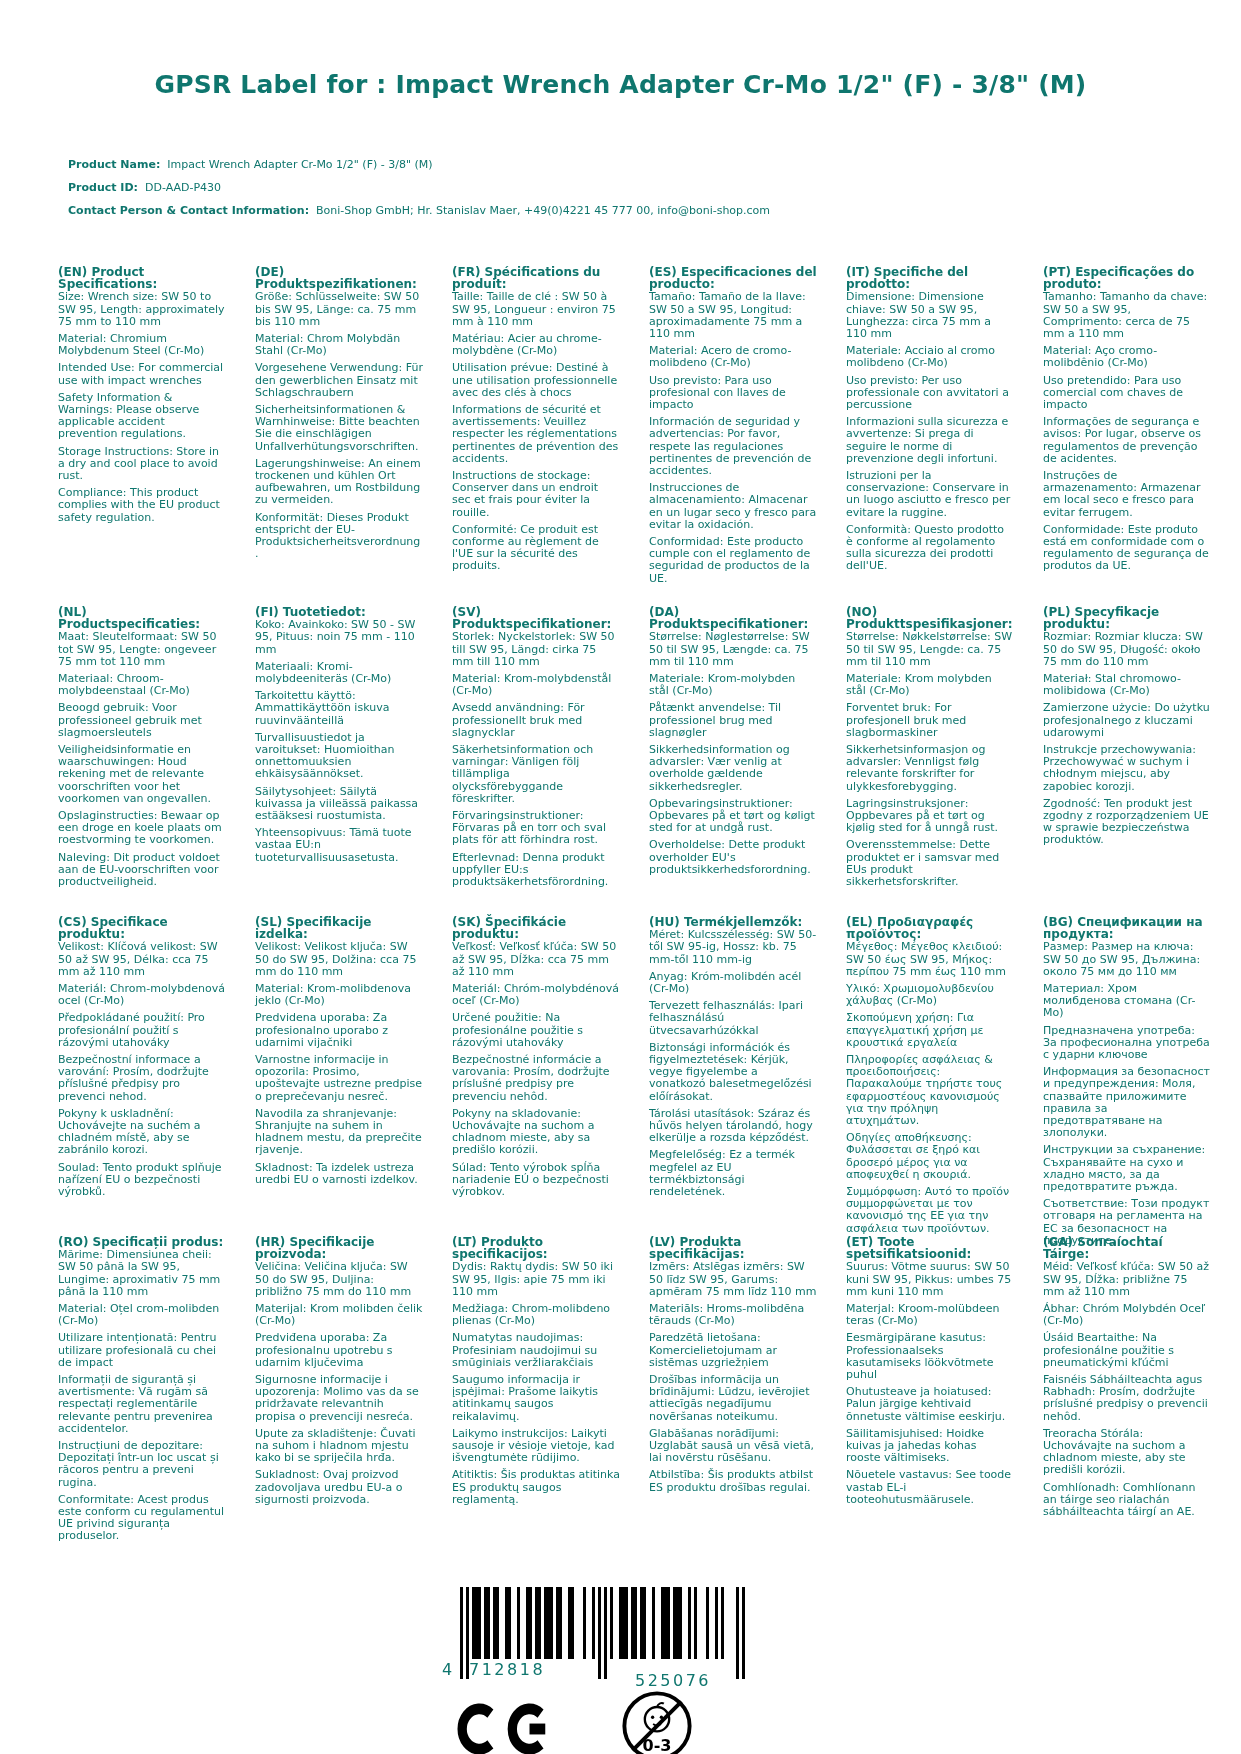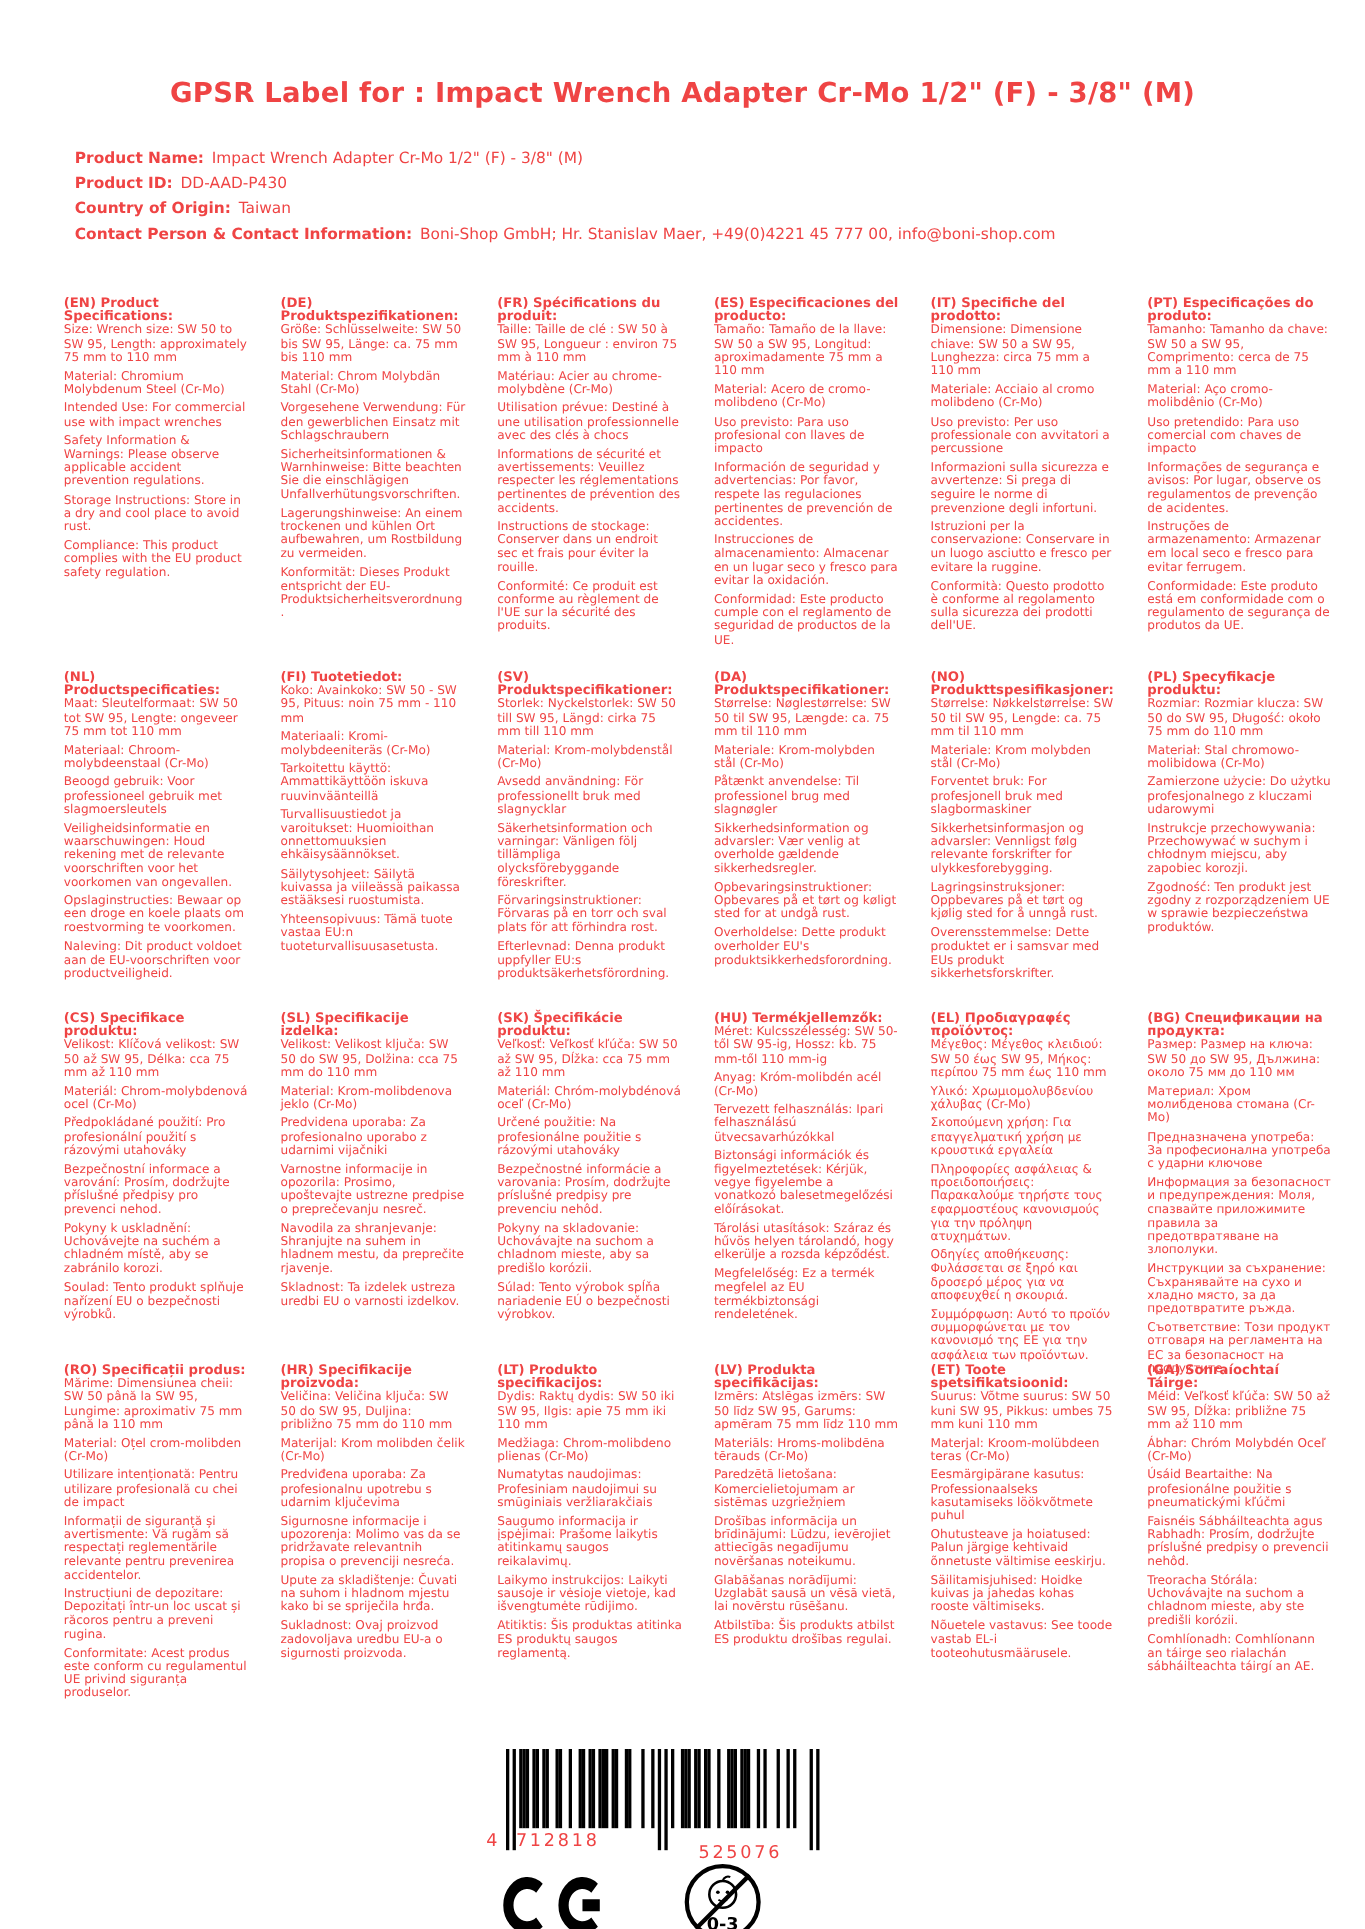--- a/index.html
+++ b/index.html
@@ -1,19 +1,19 @@
 <!DOCTYPE html>
 <html><head>
 <meta charset="utf-8">
 <style>
   html,body{margin:0;padding:0;background:#fff;}
-  .page{position:relative;width:1241px;height:1754px;background:#fff;color:#ef4444;
+  .page{position:relative;width:1241px;height:1754px;background:#fff;color:#0f766e;
         font-family:"DejaVu Sans",sans-serif;overflow:hidden;}
   .title{margin:0;padding-top:70px;text-align:center;font-size:25px;font-weight:bold;letter-spacing:0.2px;}
-  .product-info{margin:34px 60px 0 68px;font-size:14px;line-height:23px;}
+  .product-info{margin:54px 60px 0 68px;font-size:11px;line-height:23px;}
   .pi-label{font-weight:bold;margin-right:7px;}
   .pi-value{font-weight:normal;}
   .specs-grid{margin:44px 0 0 58px;display:grid;grid-template-columns:repeat(6,168px);
               column-gap:29px;grid-template-rows:340px 310px 320px 315px;}
   .spec-cell{font-size:11px;line-height:12.2px;overflow-wrap:break-word;}
   .spec-heading{font-weight:bold;font-size:12px;margin:0 0 1px 0;}
   .spec-cell p{margin:0 0 5px 0;}
   .bottom{position:relative;width:340px;height:190px;margin:36px 0 0 452px;}
   .barcode{position:relative;width:285px;height:92px;margin-left:8px;}
   .bars{position:absolute;top:0;left:0;display:flex;}
@@ -28,21 +28,20 @@
 </style>
 </head>
 <body>
 
 <div class="page">
   <h1 class="title">GPSR Label for : Impact Wrench Adapter Cr-Mo 1/2" (F) - 3/8" (M)</h1>
 
   <div class="product-info">
       <div class="pi-row"><span class="pi-label">Product Name:</span><span class="pi-value">Impact Wrench Adapter Cr-Mo 1/2" (F) - 3/8" (M)</span></div>
       <div class="pi-row"><span class="pi-label">Product ID:</span><span class="pi-value">DD-AAD-P430</span></div>
-      <div class="pi-row"><span class="pi-label">Country of Origin:</span><span class="pi-value">Taiwan</span></div>
       <div class="pi-row"><span class="pi-label">Contact Person &amp; Contact Information:</span><span class="pi-value">Boni-Shop GmbH; Hr. Stanislav Maer, +49(0)4221 45 777 00, info@boni-shop.com</span></div>
     </div>
 
   <div class="specs-grid">
       <div class="spec-cell">
         <div class="spec-heading">(EN) Product Specifications:</div>
         <p>Size: Wrench size: SW 50 to SW 95, Length: approximately 75 mm to 110 mm</p>
         <p>Material: Chromium Molybdenum Steel (Cr-Mo)</p>
         <p>Intended Use: For commercial use with impact wrenches</p>
         <p>Safety Information &amp; Warnings: Please observe applicable accident prevention regulations.</p>

